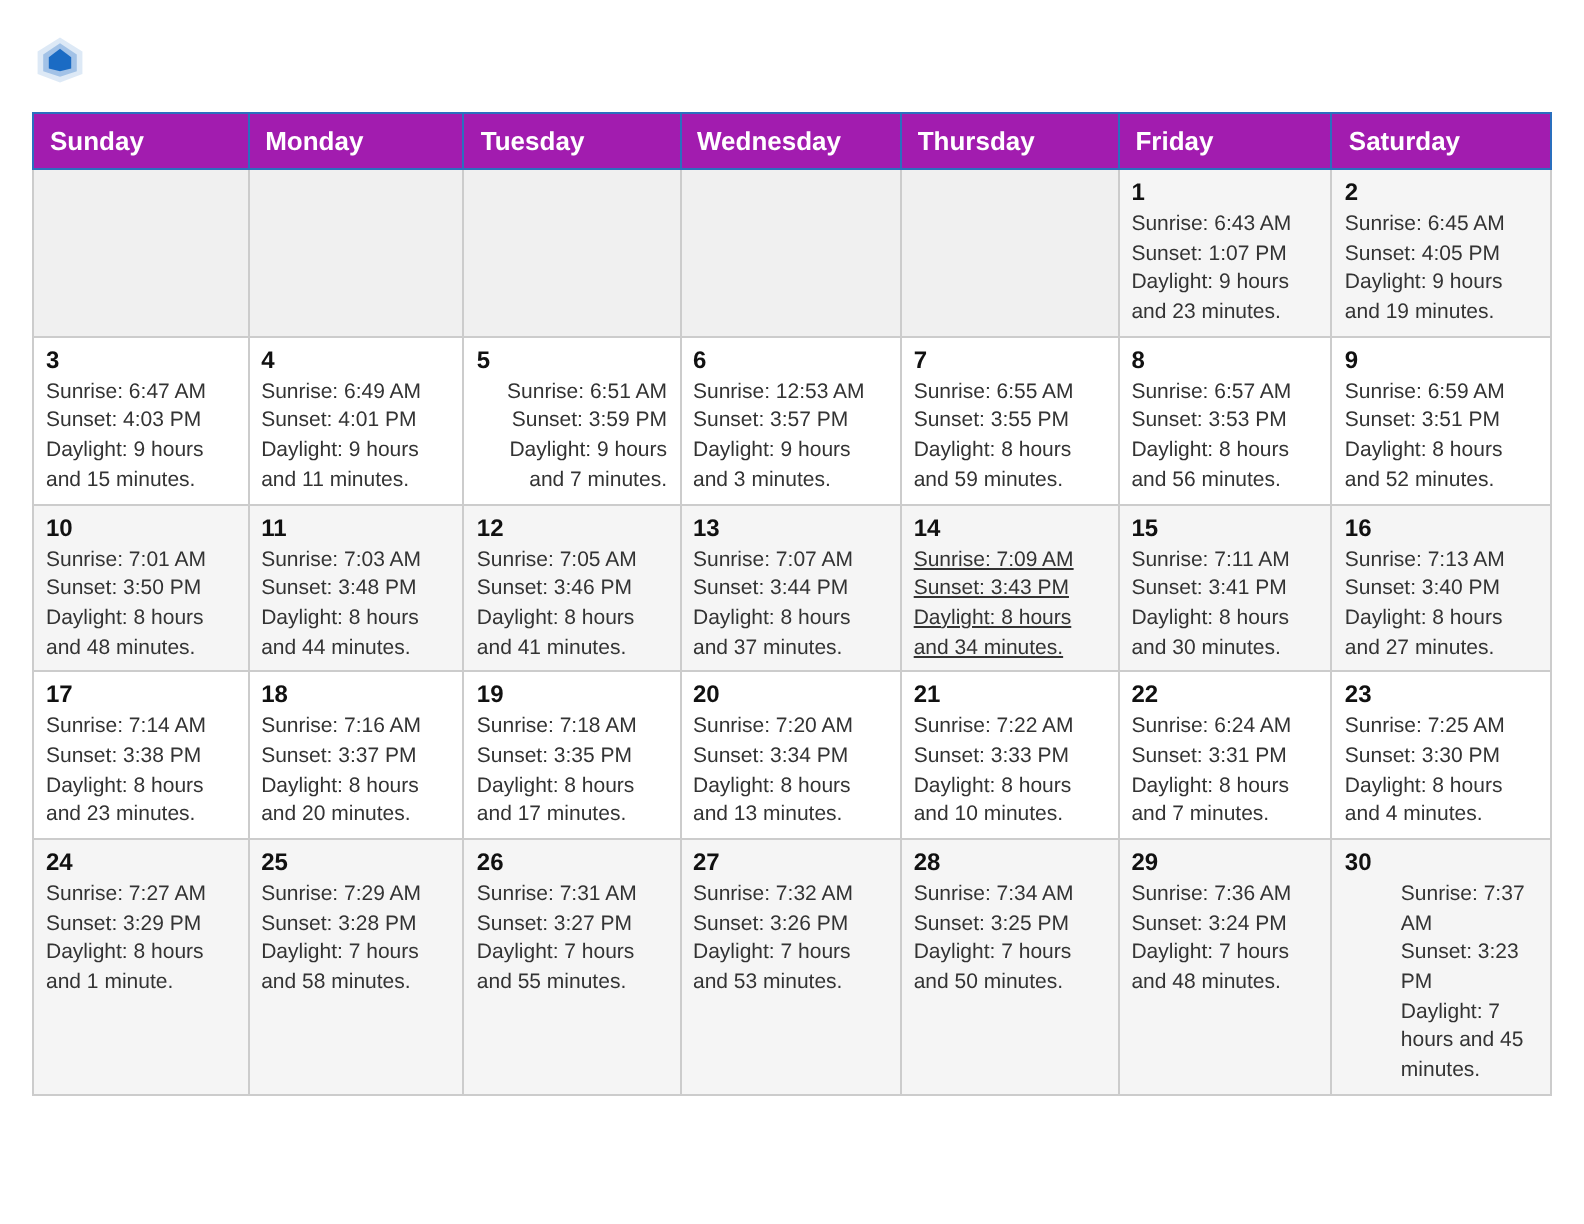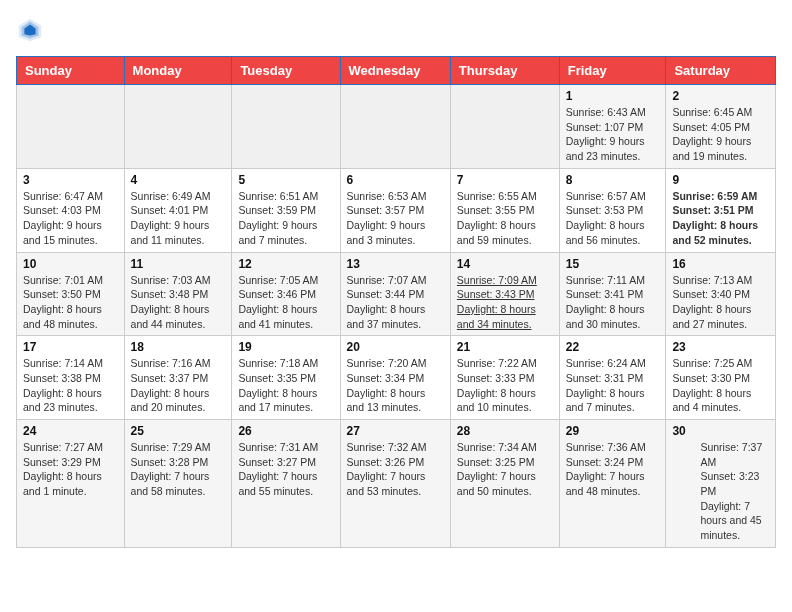--- a/index.html
+++ b/index.html
@@ -42,21 +42,21 @@
     }
     .location {
       font-size: 14px;
       color: #444;
     }
     .calendar {
       width: 100%;
       border-collapse: collapse;
     }
     .calendar thead tr th {
-      background: #ef4444;
+      background: #a21caf;
       color: #fff;
       font-size: 13px;
       font-weight: bold;
       padding: 6px 8px;
       text-align: left;
       border: 1px solid #2a6fbe;
     }
     .calendar tbody tr td {
       vertical-align: top;
       border: 1px solid #ccc;
@@ -149,45 +149,45 @@
 Daylight: 9 hours and 15 minutes.</div>
         </td>
         <td>
           <div class="day-number">4</div>
           <div class="day-info" style="white-space: pre-line;">Sunrise: 6:49 AM
 Sunset: 4:01 PM
 Daylight: 9 hours and 11 minutes.</div>
         </td>
         <td>
           <div class="day-number">5</div>
-          <div class="day-info" style="white-space: pre-line;">Sunrise: 6:51 AM
+          <div class="day-info" style="white-space: pre-line; text-align: right;">Sunrise: 6:51 AM
 Sunset: 3:59 PM
 Daylight: 9 hours and 7 minutes.</div>
         </td>
         <td>
           <div class="day-number">6</div>
-          <div class="day-info" style="white-space: pre-line;">Sunrise: 6:53 AM
+          <div class="day-info" style="white-space: pre-line;">Sunrise: 12:53 AM
 Sunset: 3:57 PM
 Daylight: 9 hours and 3 minutes.</div>
         </td>
         <td>
           <div class="day-number">7</div>
           <div class="day-info" style="white-space: pre-line;">Sunrise: 6:55 AM
 Sunset: 3:55 PM
 Daylight: 8 hours and 59 minutes.</div>
         </td>
         <td>
           <div class="day-number">8</div>
           <div class="day-info" style="white-space: pre-line;">Sunrise: 6:57 AM
 Sunset: 3:53 PM
 Daylight: 8 hours and 56 minutes.</div>
         </td>
         <td>
           <div class="day-number">9</div>
-          <div class="day-info" style="white-space: pre-line; font-weight: bold;">Sunrise: 6:59 AM
+          <div class="day-info" style="white-space: pre-line;">Sunrise: 6:59 AM
 Sunset: 3:51 PM
 Daylight: 8 hours and 52 minutes.</div>
         </td>
       </tr>
       <tr>
         <td>
           <div class="day-number">10</div>
           <div class="day-info" style="white-space: pre-line;">Sunrise: 7:01 AM
 Sunset: 3:50 PM
 Daylight: 8 hours and 48 minutes.</div>

